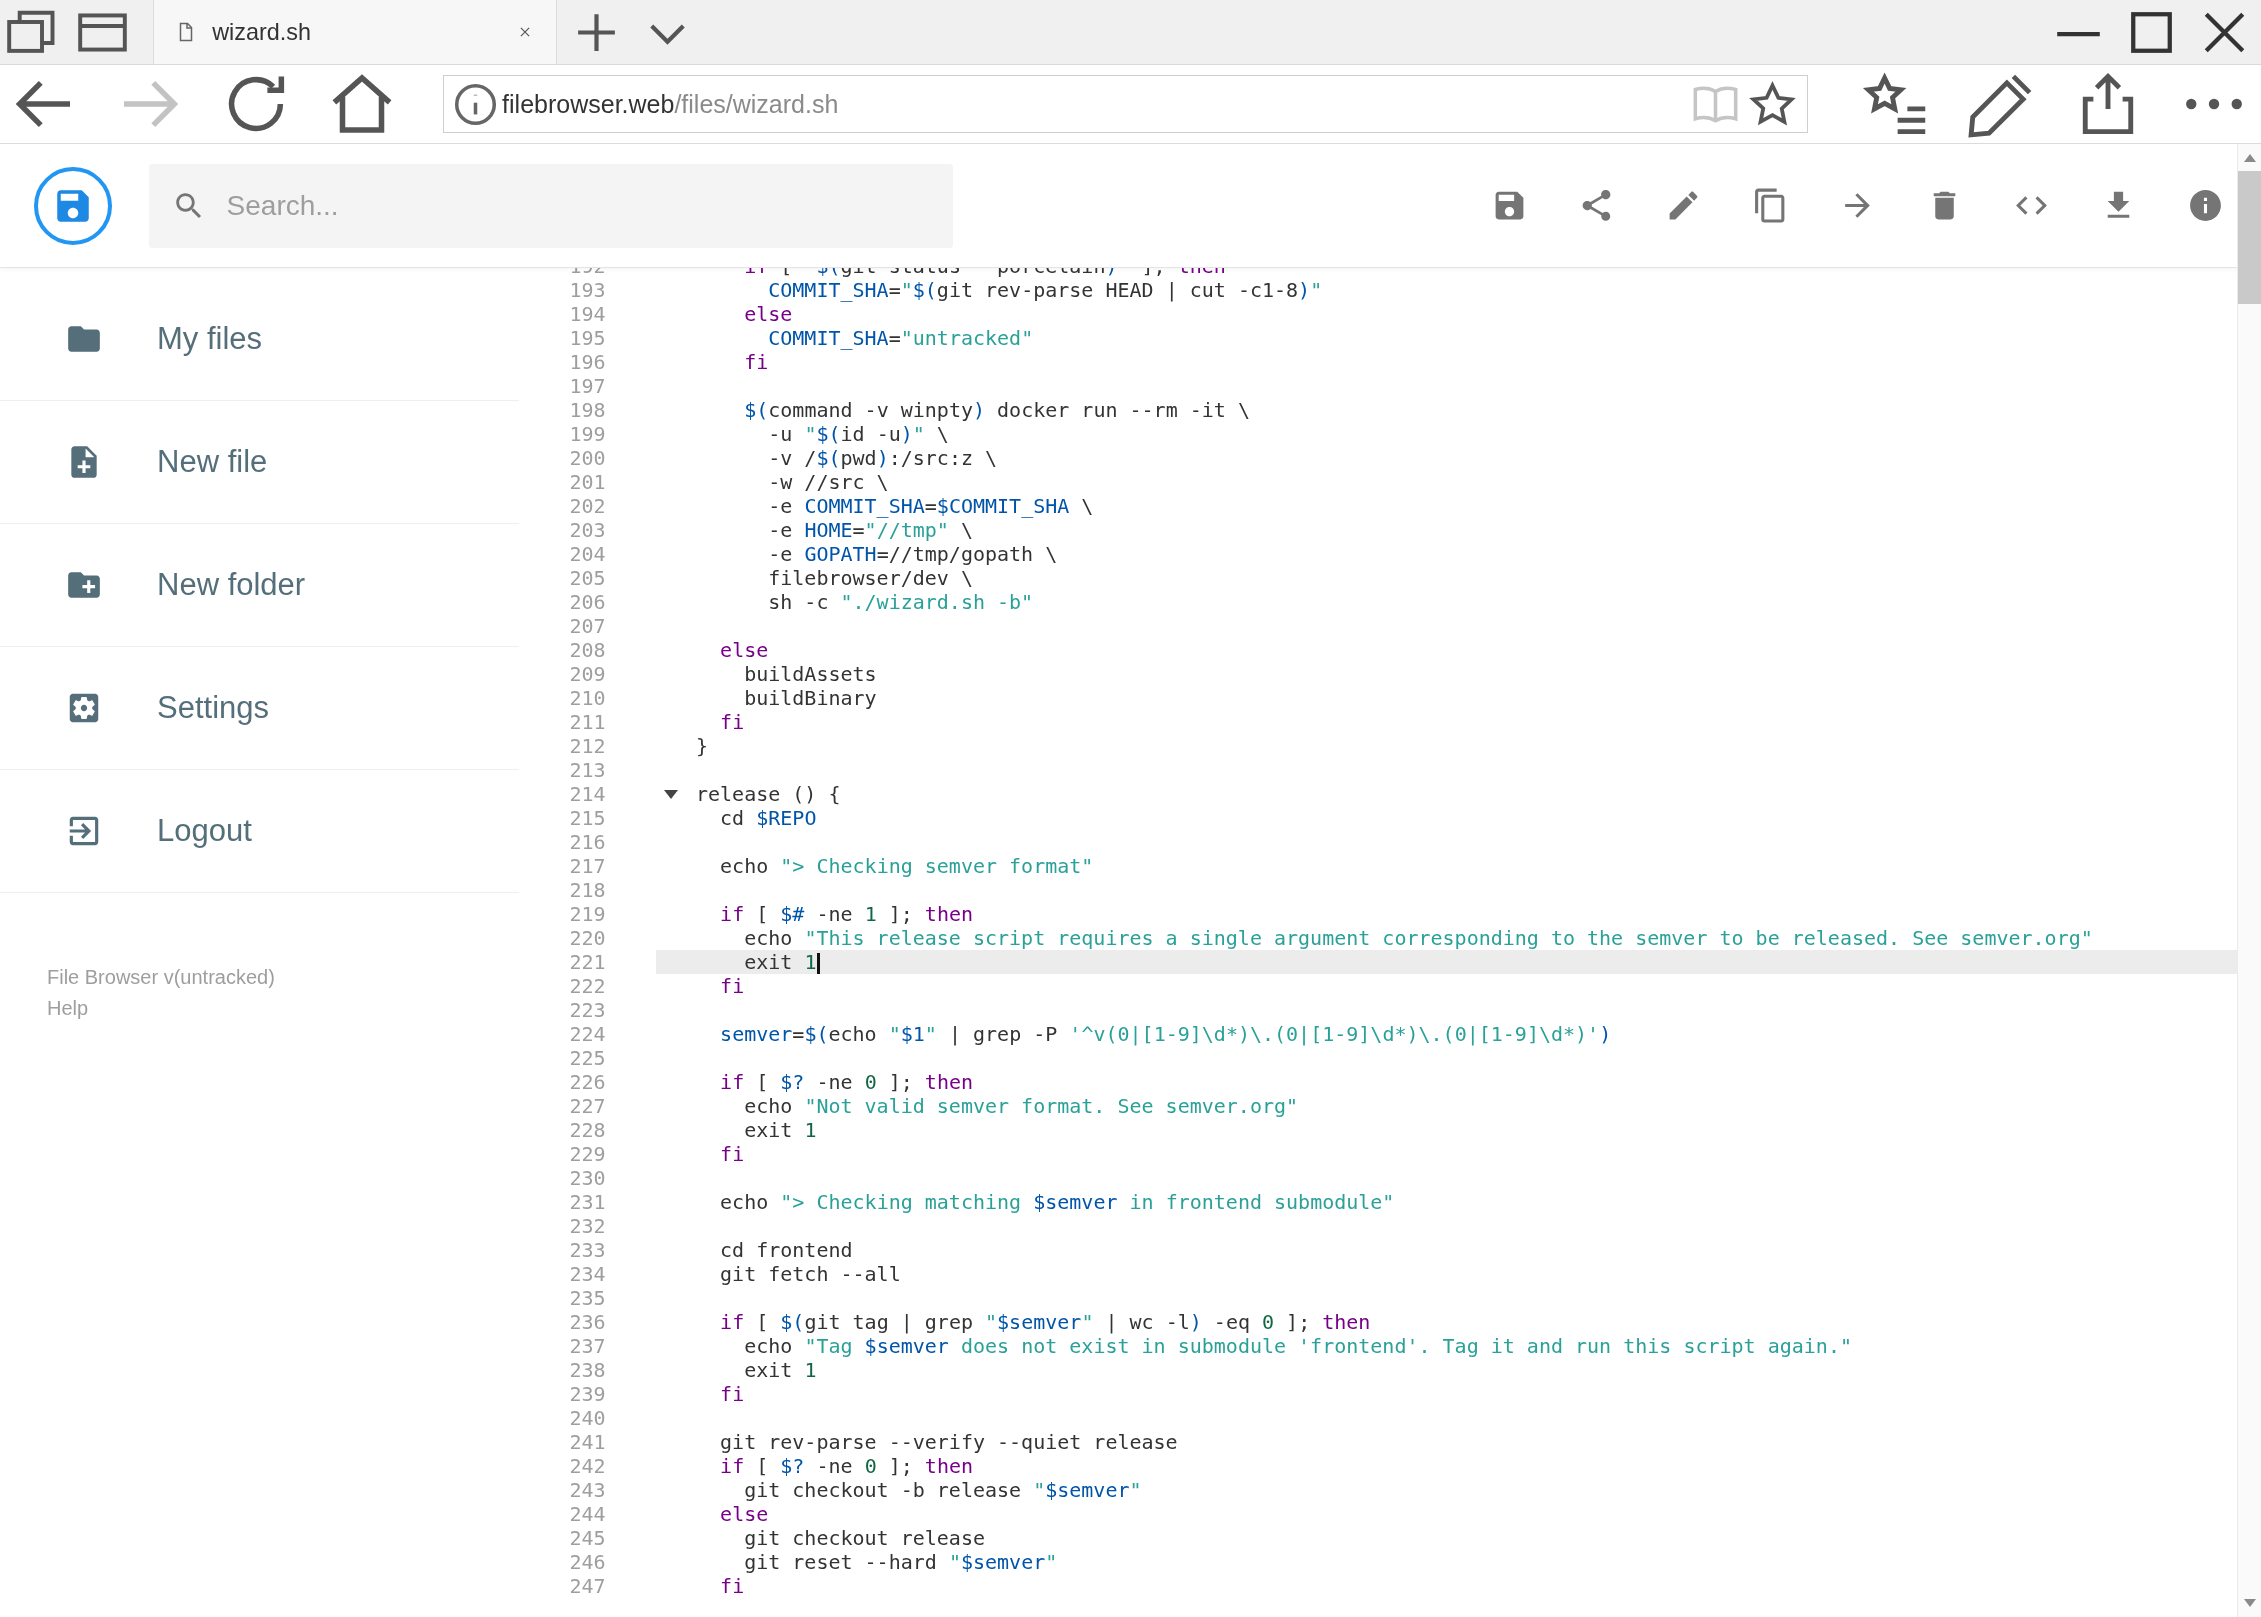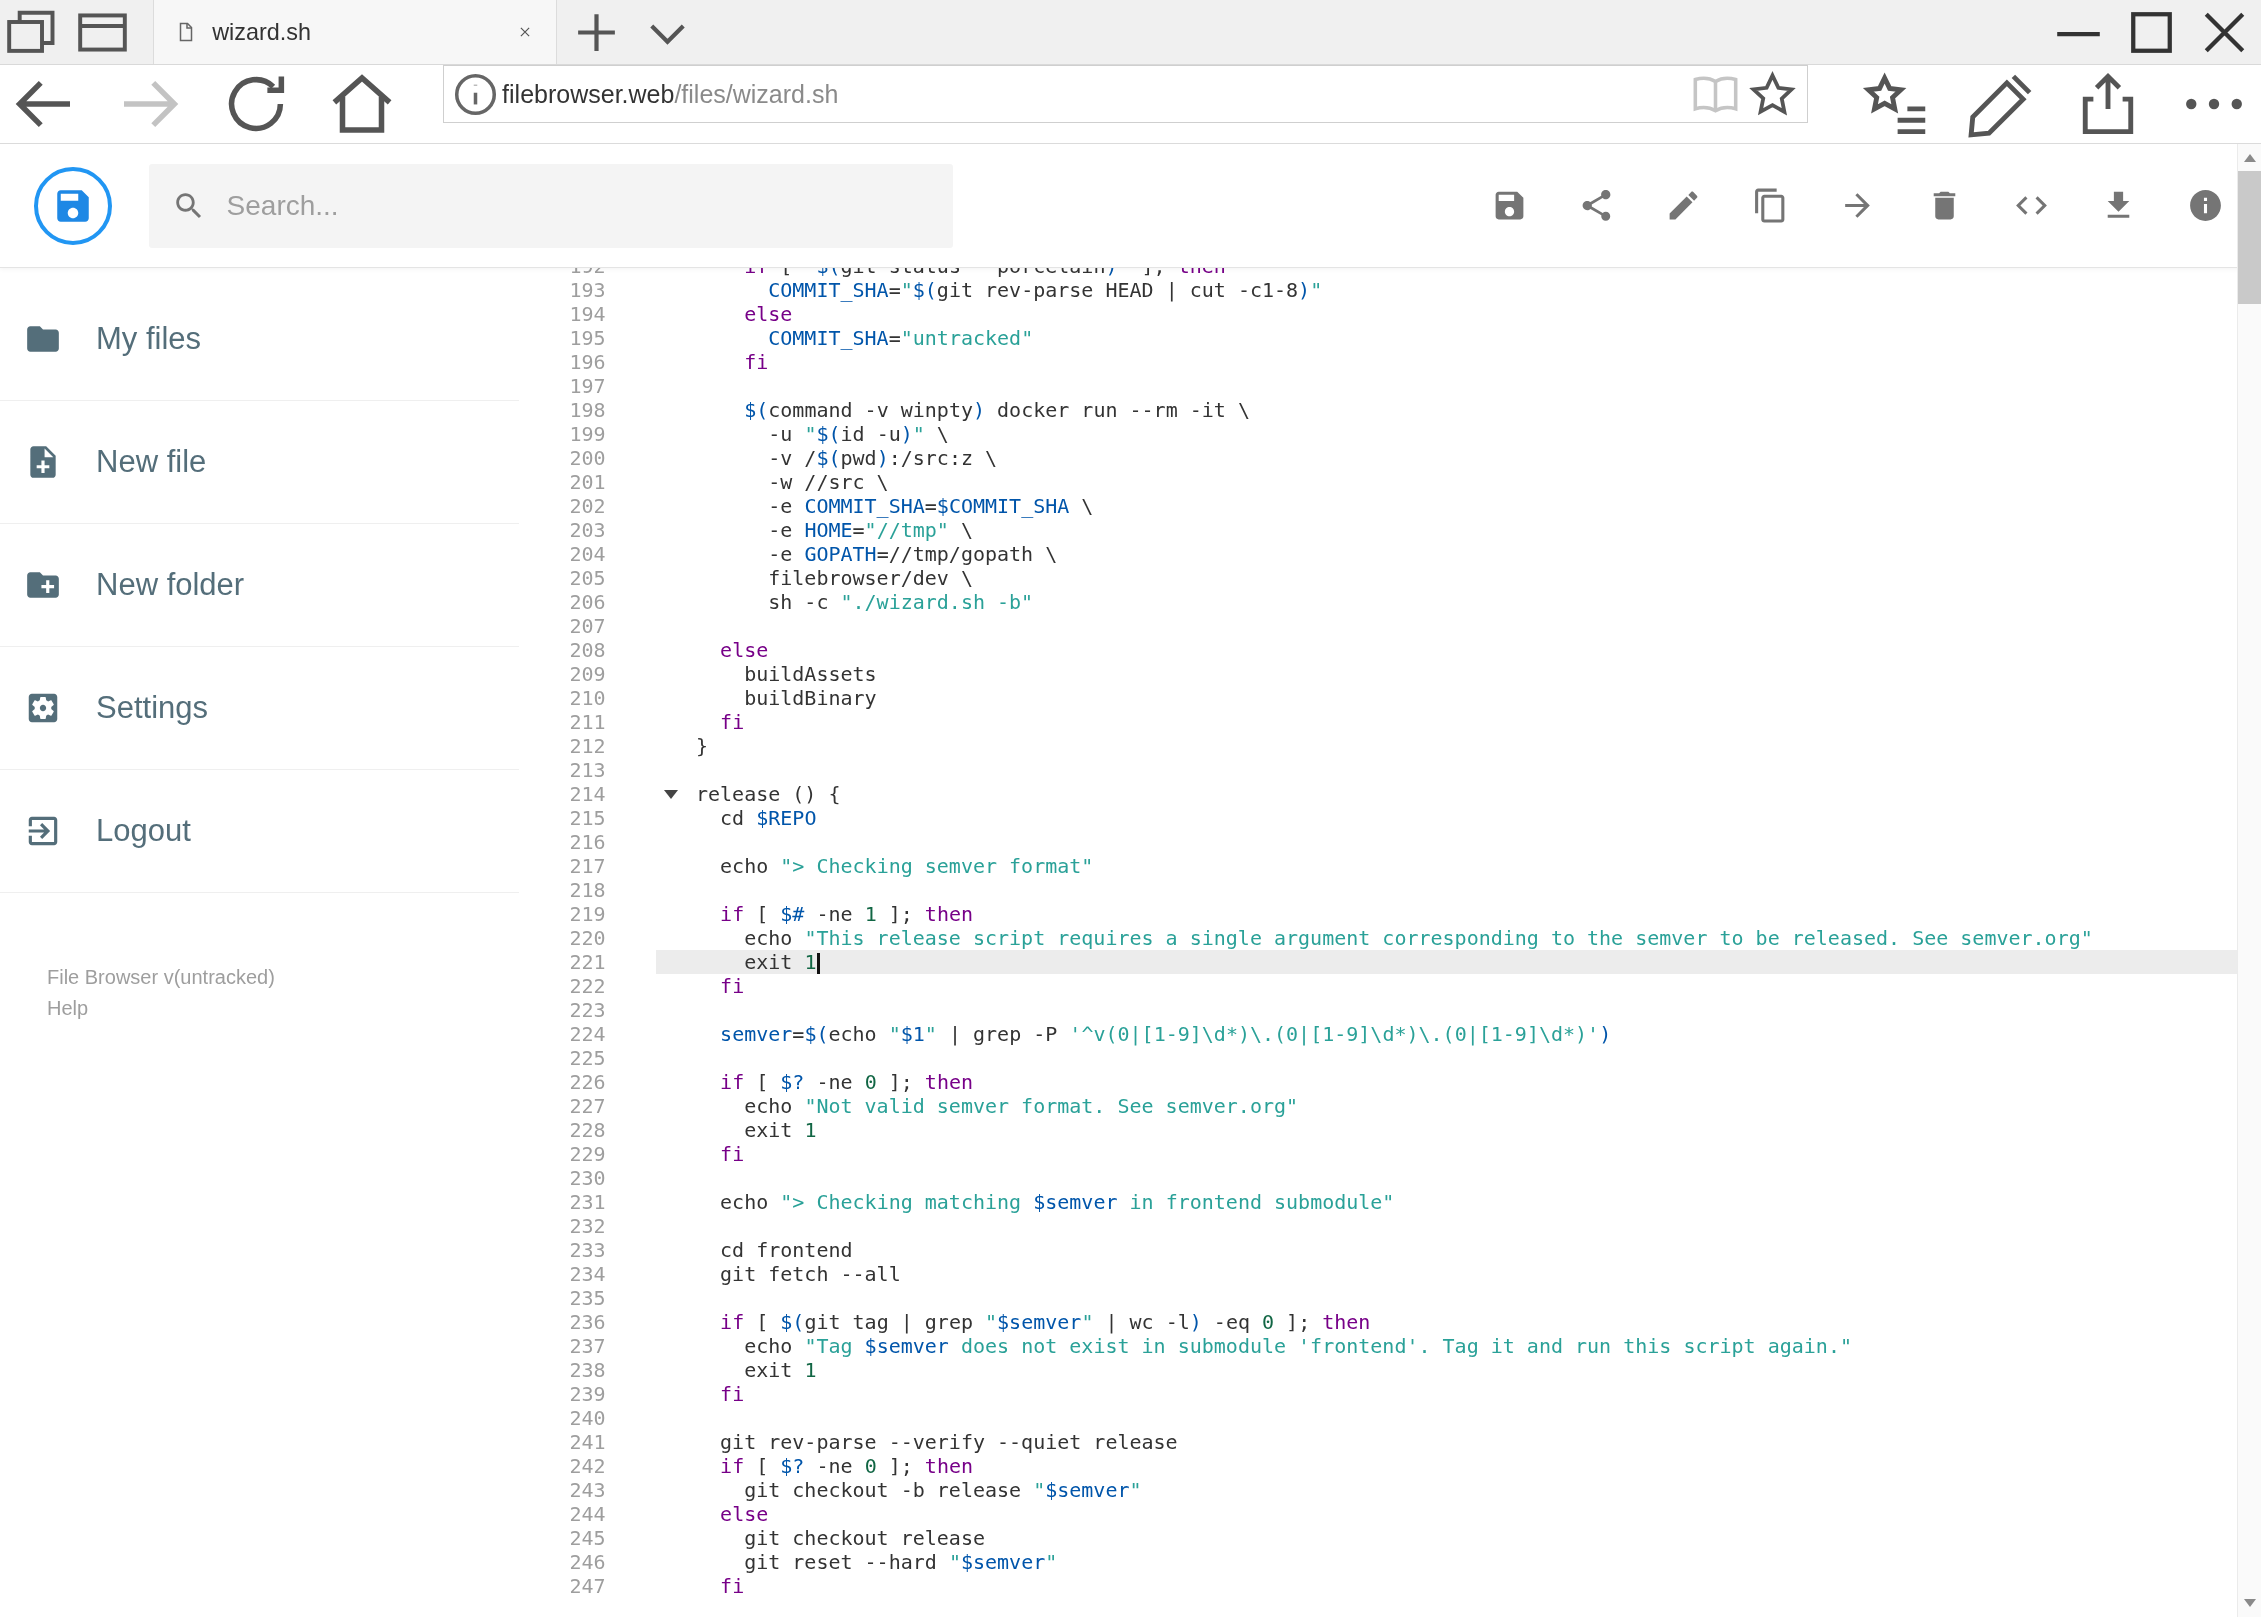--- a/index.html
+++ b/index.html
@@ -19,21 +19,21 @@
          display:flex; align-items:center; padding:0 13px 0 19.4px; cursor:pointer; }
   .tab .favicon { width:24px; height:24px; color:#666; margin-right:14.5px; flex:none; }
   .tab-title { flex:1; font-size:23.4px; color:#333; white-space:nowrap; overflow:hidden; }
   .tab-close { width:36px; height:36px; display:flex; align-items:center; justify-content:center; color:#555; }
   .tab-close .ic { width:18px; height:18px; }
   .win-controls { margin-left:auto; display:flex; }
   .win-btn { width:73px; display:flex; align-items:center; justify-content:center; color:#333; }
 
   
   .navbar { height:79px; background:#fff; border-bottom:0.8px solid #dcdcdc;
-            display:flex; align-items:flex-start; padding:0 8px 0 4.8px;gap:28px; }
+            display:flex; align-items:center; padding:0 8px 0 4.8px;gap:28px; }
   .nav-btn { width:78px; height:78px; display:flex; align-items:center; justify-content:center; color:#555; }
   .nav-btn.disabled { color:#c3c3c3; cursor:default; }
   .urlbox { flex:1; height:58px; margin:0 21px 0 14.5px; border:0.8px solid #cfcfcf; background:#fff;
             display:flex; align-items:center; padding:0 6.5px 0 4.8px; }
   .url-info { width:53px; display:flex; align-items:center; justify-content:center; color:#666; }
   .url-text { flex:1; font-size:25px; color:#333; white-space:nowrap; overflow:hidden; }
   .url-path { color:#8a8a8a; }
   .url-abtn { width:57px; height:53px; display:flex; align-items:center; justify-content:center; color:#555; }
   .url-abtn.disabled { color:#c5c5c5; cursor:default; }
   .ca-btn { width:78px; height:78px; display:flex; align-items:center; justify-content:center; color:#555; }
@@ -53,21 +53,21 @@
                   font-size:28px; color:#333; font-family:"Liberation Sans",sans-serif; }
   .search input::placeholder { color:#9e9e9e; opacity:1; }
   .toolbar { margin-left:auto; display:flex; gap:48px; align-items:center; }
   .tool-btn { width:39px; height:39px; color:var(--toolbar-icon,#757575);
               display:flex; align-items:center; justify-content:center; }
   .tool-btn .ic { width:37px; height:37px; }
 
   
   .appbody { display:flex; height:1350px; }
   .sidebar { width:519px; flex:none; padding-top:9.7px; display:flex; flex-direction:column; }
-  .sb-item { height:123px; display:flex; align-items:center; gap:34px; padding-left:24px;
+  .sb-item { height:123px; display:flex; align-items:center; gap:54px; padding-left:65px;
              border-bottom:0.8px solid #efefef; color:var(--sidebar-text,#546e7a);
              font-size:31px; cursor:pointer; }
   .sb-item .ic { width:38px; height:38px; flex:none; }
   .sb-footer { margin-top:69px; padding-left:47px; font-size:20px; line-height:31px; color:#9e9e9e; }
   .sb-help { cursor:pointer; display:inline-block; }
 
   .editor { flex:1; overflow:hidden; background:#fff;
             font-family:"DejaVu Sans Mono", monospace; font-size:20px; line-height:24px;
             color:var(--plain,#333); }
   .rows { margin-top:-13.7px; }

